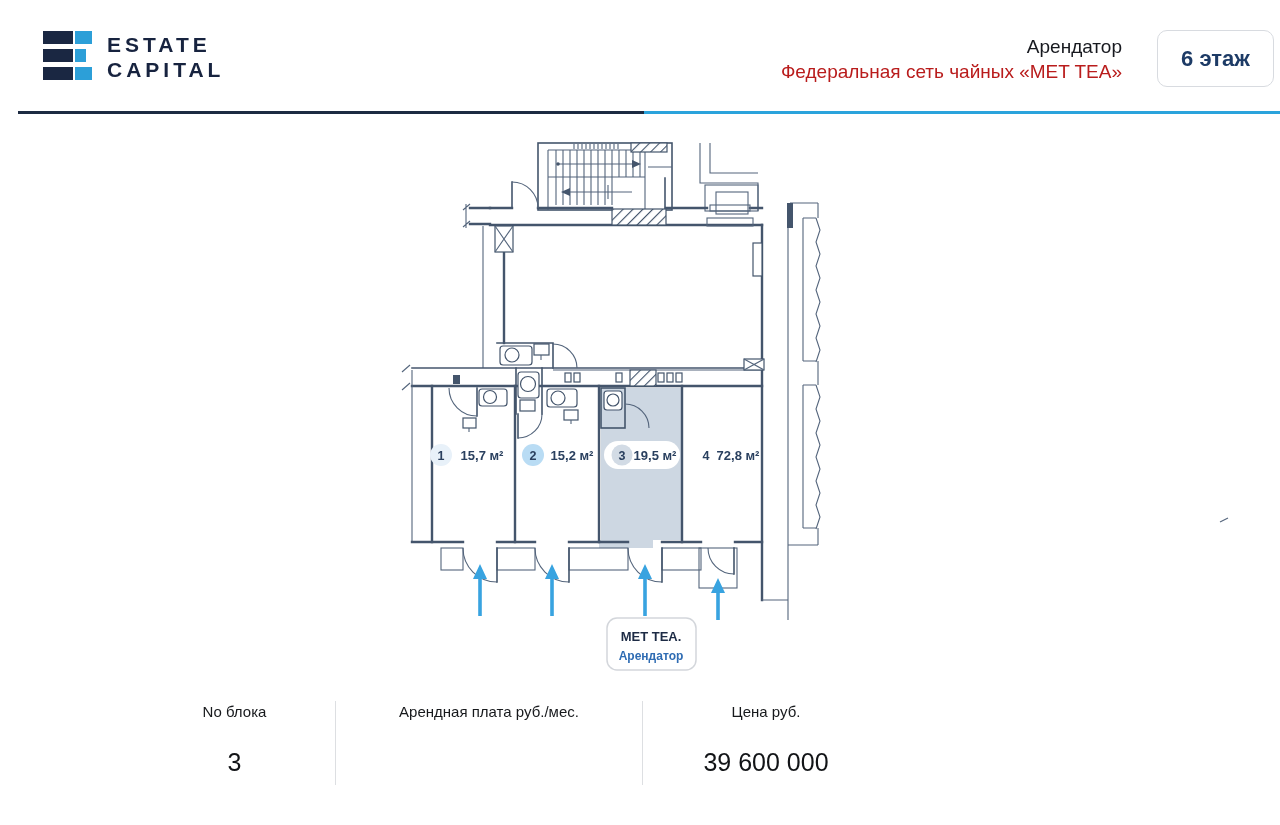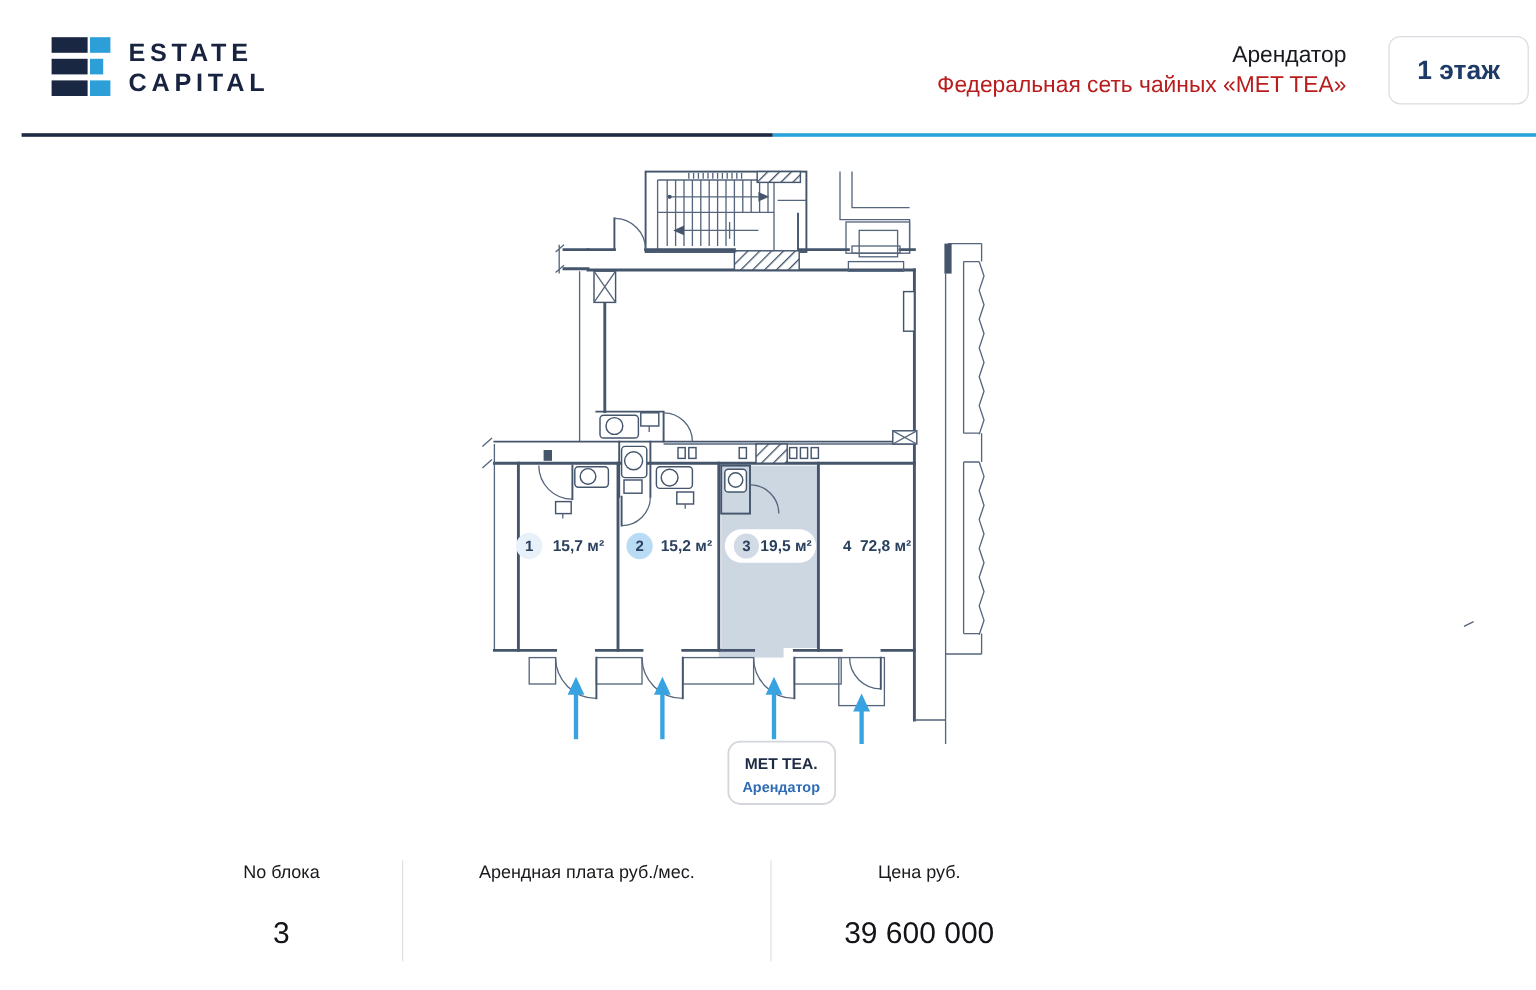--- a/index.html
+++ b/index.html
@@ -37,21 +37,21 @@
   .ml{stroke:#44556c;stroke-width:1.6;fill:none;stroke-linecap:square;}
   .tl{stroke:#54657c;stroke-width:1.1;fill:none;}
   .fx{stroke:#44556c;stroke-width:1.2;fill:#fff;}
   .hatch-box{fill:url(#hatch);stroke:#44556c;stroke-width:1.2;}
   text.rnum{font:bold 12.5px "Liberation Sans",sans-serif;fill:#2a405f;}
   text.rarea{font:bold 13px "Liberation Sans",sans-serif;fill:#2a405f;}
   text.co1{font:bold 13px "Liberation Sans",sans-serif;fill:#1d2b45;}
   text.co2{font:bold 12px "Liberation Sans",sans-serif;fill:#2f6cb3;}
 
   
-  .footer{position:absolute;left:134px;top:701px;width:1003px;display:flex;margin-top:16px;}
+  .footer{position:absolute;left:134px;top:701px;width:1003px;display:flex;}
   .f-col{box-sizing:border-box;height:84px;padding-top:2px;}
   .f-col.b{border-right:1px solid #dddfe2;}
   .w1{width:202px}.w2{width:248px}.w3{width:307px}.w4{width:246px}
   .f-label{font-size:15px;color:#17191c;text-align:center;}
   .f-value{font-size:25px;color:#121417;text-align:center;margin-top:28px;}
 </style>
 </head>
 <body>
 
 <div class="header">
@@ -66,21 +66,21 @@
     </div>
     <div class="logo-text">
       <div>ESTATE</div>
       <div>CAPITAL</div>
     </div>
   </div>
   <div class="tenant">
     <div class="tenant-label">Арендатор</div>
     <div class="tenant-name">Федеральная сеть чайных «MET TEA»</div>
   </div>
-  <div class="floor-badge">1 этаж</div>
+  <div class="floor-badge">6 этаж</div>
   <div class="divider">
     <span class="d-left"></span>
       <span class="d-right"></span>
   </div>
 </div>
 
 <svg class="plan-svg" width="1280" height="825" viewBox="0 0 1280 825">
   <defs>
     <pattern id="hatch" width="7" height="7" patternUnits="userSpaceOnUse" patternTransform="rotate(45)">
       <rect width="7" height="7" fill="#fff"></rect>

